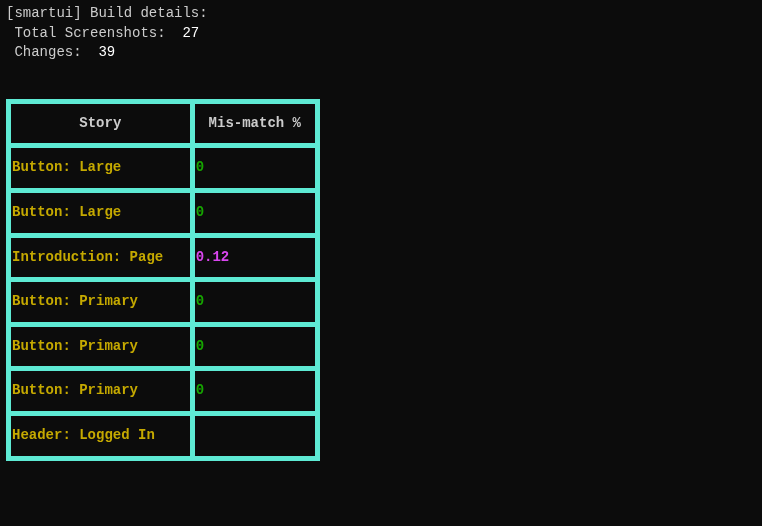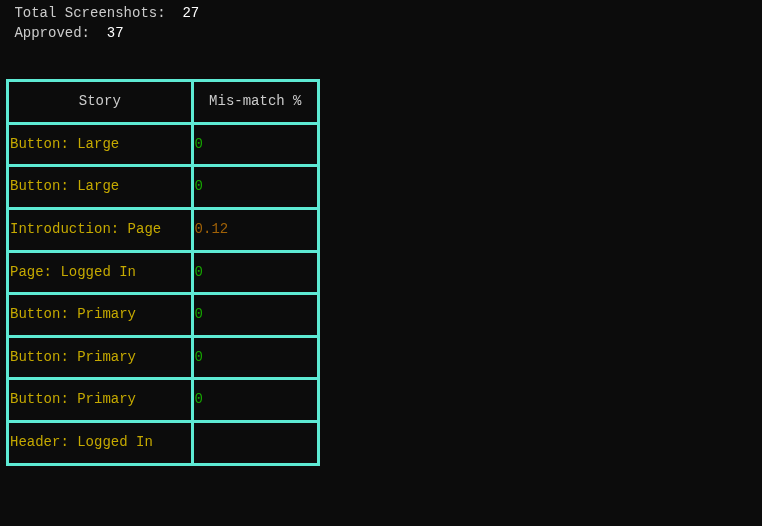--- a/index.html
+++ b/index.html
@@ -33,45 +33,46 @@
     }
     .spacer {
       height: 28px;
     }
     table {
       border-collapse: collapse;
       margin-top: 8px;
       width: 314px;
     }
     th, td {
-      border: 3px solid #5eead4;
+      border: 5px solid #5eead4;
       padding: 10px 1px;
       text-align: left;
-      font-weight: normal;
+      font-weight: bold;
     }
     th {
       color: #cccccc;
       text-align: center;
     }
     td.story {
       color: #c5a900;
       width: 186px;
     }
     td.mm {
       width: 128px;
     }
     .mm-zero { color: #16a500; }
-    .mm-nonzero { color: #a16207; }
+    .mm-nonzero { color: #d946ef; }
   </style>
 </head>
 <body>
 
 <div>
+  <div class="line"><span class="white">[smartui]</span><span class="white"> </span><span class="white">Build details:</span></div>
   <div class="line"> <span class="white">Total Screenshots:</span>  <span class="yellow">27</span></div>
-  <div class="line"> <span class="white">Approved:</span>  <span class="yellow">37</span></div>
+  <div class="line"> <span class="white">Changes:</span>  <span class="yellow">39</span></div>
 </div>
 
 <div class="spacer"></div>
 
 <table>
   <thead>
     <tr>
       <th>Story</th>
       <th>Mis-match %</th>
     </tr>
@@ -83,24 +84,20 @@
       </tr>
       <tr>
         <td class="story">Button: Large</td>
         <td class="mm"><span class="mm-zero">0</span></td>
       </tr>
       <tr>
         <td class="story">Introduction: Page</td>
         <td class="mm"><span class="mm-nonzero">0.12</span></td>
       </tr>
       <tr>
-        <td class="story">Page: Logged In</td>
-        <td class="mm"><span class="mm-zero">0</span></td>
-      </tr>
-      <tr>
         <td class="story">Button: Primary</td>
         <td class="mm"><span class="mm-zero">0</span></td>
       </tr>
       <tr>
         <td class="story">Button: Primary</td>
         <td class="mm"><span class="mm-zero">0</span></td>
       </tr>
       <tr>
         <td class="story">Button: Primary</td>
         <td class="mm"><span class="mm-zero">0</span></td>

